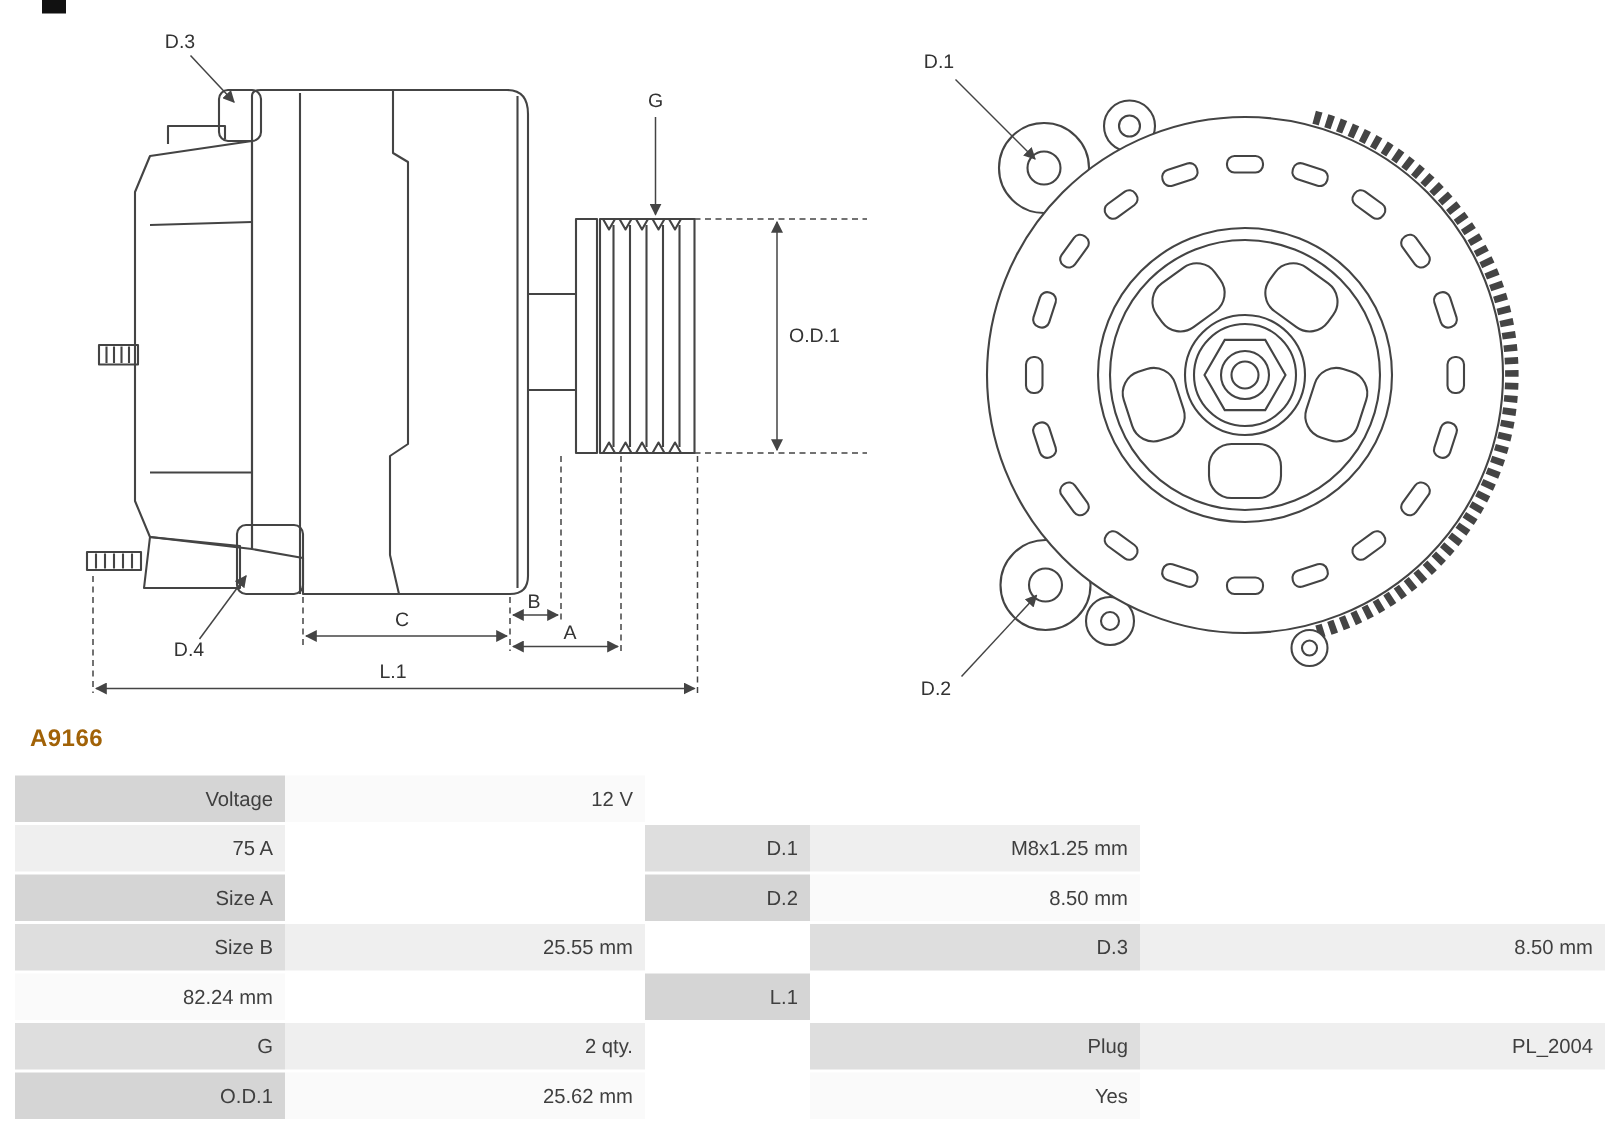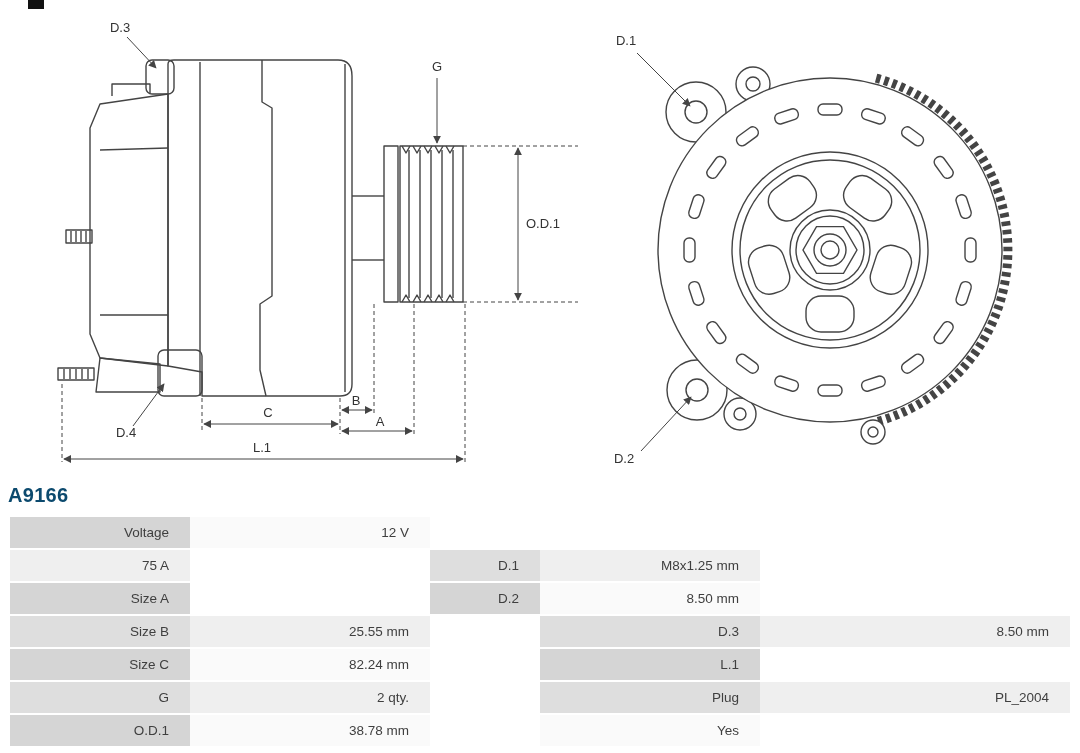--- a/index.html
+++ b/index.html
@@ -4,28 +4,28 @@
 <style>
   html,body{margin:0;padding:0;background:#ffffff;}
   body{
     width:1080px;height:753px;position:relative;
     font-family:"Liberation Sans", sans-serif;
     color:#3f3f3f;overflow:hidden;
   }
   .corner-mark{position:absolute;left:28px;top:0;width:16px;height:9px;background:#111;}
   .drawing-wrap{position:absolute;left:0;top:0;width:1080px;height:490px;}
   .part-number{
-    position:absolute;left:8px;top:484px;
-    font-size:20px;font-weight:700;color:#0c4a6e;letter-spacing:.3px;
+    position:absolute;left:20px;top:484px;
+    font-size:16px;font-weight:700;color:#a16207;letter-spacing:.3px;
   }
   .spec-table{position:absolute;left:10px;top:517px;width:1060px;font-size:13.5px;}
   .spec-row{display:grid;grid-template-columns:180px 240px 110px 220px 310px;margin-bottom:2px;}
   .cell{
     box-sizing:border-box;height:31px;display:flex;align-items:center;
-    justify-content:flex-end;padding:0 21px 0 8px;
+    justify-content:flex-end;padding:0 8px 0 8px;
   }
   .cell.spacer{background:transparent;padding:0;}
   .spec-row:nth-child(odd) .cell.label{background:#d5d5d5;}
   .spec-row:nth-child(even) .cell.label{background:#dedede;}
   .spec-row:nth-child(odd) .cell.value{background:#fafafa;}
   .spec-row:nth-child(even) .cell.value{background:#efefef;}
   .dlabel{font-size:13px;fill:#333;}
   svg line, svg path, svg polyline, svg polygon, svg rect, svg circle{vector-effect:non-scaling-stroke;}
 </style>
 </head>
@@ -208,31 +208,30 @@
     <div class="cell value">8.50 mm</div>
   </div>
   <div class="spec-row">
     <div class="cell label">Size B</div>
     <div class="cell value">25.55 mm</div>
     <div class="cell spacer"></div>
     <div class="cell label">D.3</div>
     <div class="cell value">8.50 mm</div>
   </div>
   <div class="spec-row">
-    <div class="cell label">Size C</div>
     <div class="cell value">82.24 mm</div>
     <div class="cell spacer"></div>
     <div class="cell label">L.1</div>
   </div>
   <div class="spec-row">
     <div class="cell label">G</div>
     <div class="cell value">2 qty.</div>
     <div class="cell spacer"></div>
     <div class="cell label">Plug</div>
     <div class="cell value">PL_2004</div>
   </div>
   <div class="spec-row">
     <div class="cell label">O.D.1</div>
-    <div class="cell value">38.78 mm</div>
+    <div class="cell value">25.62 mm</div>
     <div class="cell spacer"></div>
     <div class="cell value">Yes</div>
   </div>
 </div>
 
 </body></html>

